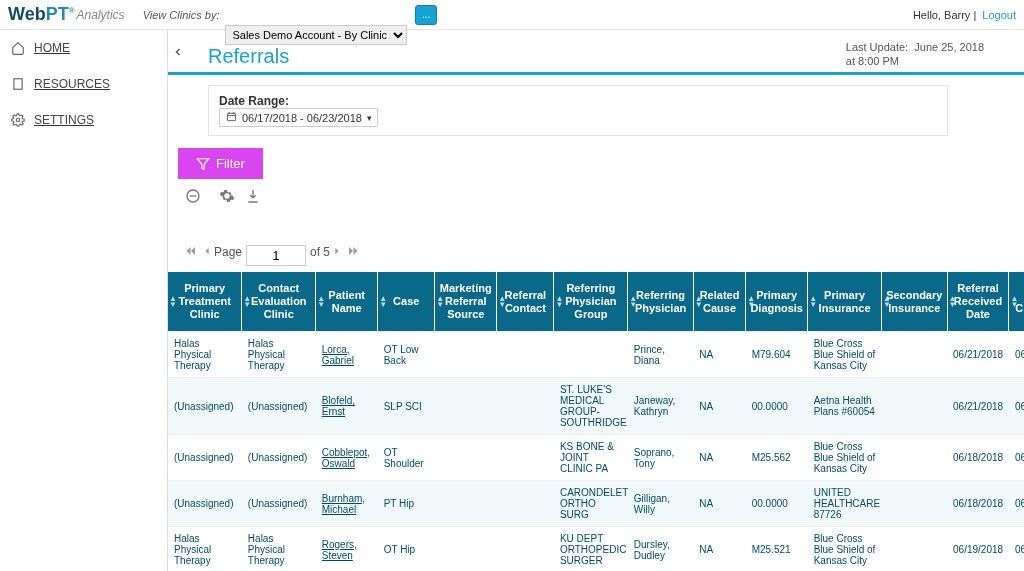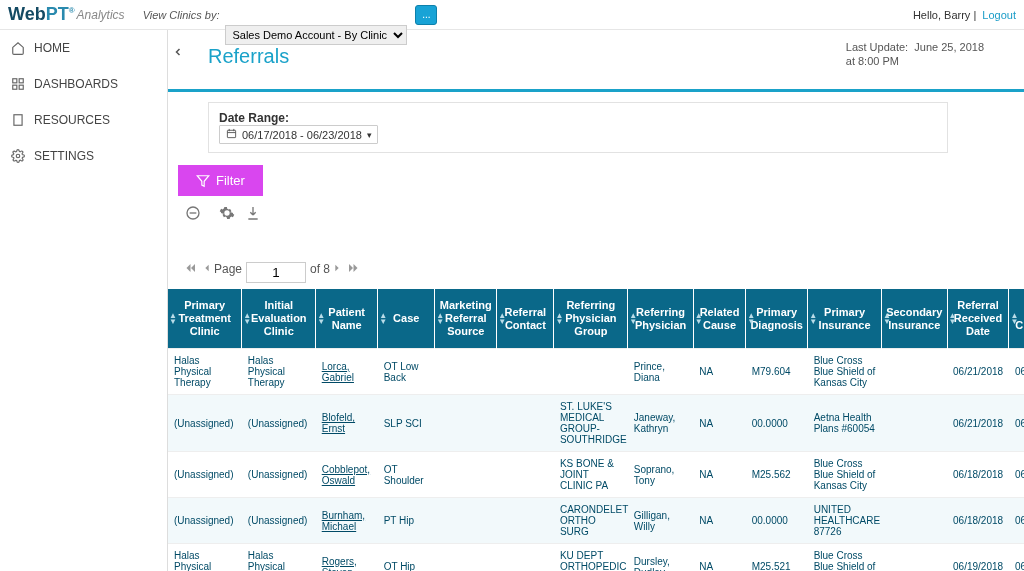--- a/index.html
+++ b/index.html
@@ -14,28 +14,28 @@
   .logo-sub { font-style: italic; color: #888; font-size: 12px; margin-left: 2px; }
   .view-label { margin-left: 18px; font-style: italic; font-size: 11px; color: #555; }
   .clinic-select { margin-left: 6px; font-size: 11px; padding: 2px 2px; border: 1px solid #ccc; height: 20px; margin-top: 40px; }
   .blue-btn { margin-left: 8px; background: #18a3d6; border: 1px solid #0d80ab; border-radius: 3px; width: 22px; height: 20px; color: #fff; font-size: 10px; cursor: pointer; }
   .spacer { flex: 1; }
   .hello { font-size: 11px; color: #333; }
   .hello a { color: #1a9cc7; text-decoration: none; margin-left: 3px; }
 
   
   .layout { display: flex; height: 541px; }
-  .sidebar { width: 168px; border-right: 1px solid #ddd; background: #fff; }
+  .sidebar { width: 168px; border-right: 1px solid #ddd; background: #fff; text-decoration: underline; }
   .side-item { display: flex; align-items: center; padding: 10px 10px; font-size: 12px; color: #444; cursor: pointer; }
   .side-icon { width: 16px; height: 16px; margin-right: 8px; display: inline-flex; align-items: center; justify-content: center; color: #666; }
 
   .content { flex: 1; position: relative; overflow: hidden; }
   .collapse-handle { position: absolute; left: 4px; top: 14px; cursor: pointer; color: #666; }
 
-  .report-header { display: flex; align-items: flex-end; padding: 10px 40px 21px 40px; border-bottom: 3px solid #1aa2c9; margin: 0 0 10px 0; }
+  .report-header { display: flex; align-items: flex-end; padding: 10px 40px 4px 40px; border-bottom: 3px solid #1aa2c9; margin: 0 0 10px 0; }
   .report-title { color: #1aa2c9; font-size: 20px; font-weight: normal; }
   .last-update { font-size: 11px; color: #555; text-align: left; line-height: 14px; margin-left: auto; }
 
   .date-card { margin: 0 40px 12px 40px; border: 1px solid #e2e2e2; padding: 8px 10px; background: #fff; width: fit-content; min-width: 740px; }
   .date-label { font-size: 12px; font-weight: bold; }
   .date-picker { display: inline-flex; align-items: center; border: 1px solid #ccc; border-radius: 1px; padding: 2px 6px; font-size: 11px; cursor: pointer; }
   .date-picker .cal-icon { margin-right: 5px; }
   .date-picker .caret { margin-left: 5px; font-size: 9px; }
 
   .filter-btn { margin-left: 10px; background: #d946ef; color: #fff; border: none; padding: 8px 18px; font-size: 13px; display: inline-flex; align-items: center; cursor: pointer; }
@@ -90,31 +90,20 @@
       <span class="side-icon">
         <svg width="14" height="14" viewBox="0 0 24 24" fill="none" stroke="#666" stroke-width="2">
             <path d="M3 11l9-8 9 8v10a2 2 0 0 1-2 2H5a2 2 0 0 1-2-2z"></path>
           </svg>
       </span>
       <span>HOME</span>
     </div>
     <div class="side-item">
       <span class="side-icon">
         <svg width="14" height="14" viewBox="0 0 24 24" fill="none" stroke="#666" stroke-width="2">
-            <rect x="3" y="3" width="7" height="7"></rect>
-            <rect x="14" y="3" width="7" height="7"></rect>
-            <rect x="3" y="14" width="7" height="7"></rect>
-            <rect x="14" y="14" width="7" height="7"></rect>
-          </svg>
-      </span>
-      <span>DASHBOARDS</span>
-    </div>
-    <div class="side-item">
-      <span class="side-icon">
-        <svg width="14" height="14" viewBox="0 0 24 24" fill="none" stroke="#666" stroke-width="2">
             <rect x="5" y="3" width="14" height="18"></rect>
           </svg>
       </span>
       <span>RESOURCES</span>
     </div>
     <div class="side-item">
       <span class="side-icon">
         <svg width="14" height="14" viewBox="0 0 24 24" fill="none" stroke="#666" stroke-width="2">
             <circle cx="12" cy="12" r="3"></circle>
             <path d="M19.4 15a1.7 1.7 0 0 0 .3 1.8l.1.1a2 2 0 1 1-2.8 2.8l-.1-.1a1.7 1.7 0 0 0-1.8-.3 1.7 1.7 0 0 0-1 1.5V21a2 2 0 1 1-4 0v-.1a1.7 1.7 0 0 0-1-1.5 1.7 1.7 0 0 0-1.8.3l-.1.1a2 2 0 1 1-2.8-2.8l.1-.1a1.7 1.7 0 0 0 .3-1.8 1.7 1.7 0 0 0-1.5-1H3a2 2 0 1 1 0-4h.1a1.7 1.7 0 0 0 1.5-1 1.7 1.7 0 0 0-.3-1.8l-.1-.1a2 2 0 1 1 2.8-2.8l.1.1a1.7 1.7 0 0 0 1.8.3h0a1.7 1.7 0 0 0 1-1.5V3a2 2 0 1 1 4 0v.1a1.7 1.7 0 0 0 1 1.5h0a1.7 1.7 0 0 0 1.8-.3l.1-.1a2 2 0 1 1 2.8 2.8l-.1.1a1.7 1.7 0 0 0-.3 1.8v0a1.7 1.7 0 0 0 1.5 1H21a2 2 0 1 1 0 4h-.1a1.7 1.7 0 0 0-1.5 1z"></path>
@@ -191,21 +180,21 @@
             <polygon points="20 4 12 12 20 20"></polygon>
           </svg>
       </span>
       <span class="nav">
         <svg width="10" height="12" viewBox="0 0 24 24" fill="#999">
             <polygon points="16 4 8 12 16 20"></polygon>
           </svg>
       </span>
       <span>Page</span>
       <input type="text" value="1" style="">
-      <span>of 8</span>
+      <span>of 5</span>
       <span class="nav">
         <svg width="10" height="12" viewBox="0 0 24 24" fill="#999">
             <polygon points="8 4 16 12 8 20"></polygon>
           </svg>
       </span>
       <span class="nav">
         <svg width="14" height="12" viewBox="0 0 24 24" fill="#999">
             <polygon points="4 4 12 12 4 20"></polygon>
             <polygon points="13 4 21 12 13 20"></polygon>
           </svg>
@@ -226,21 +215,21 @@
           <col class="col-w-44">
             <col class="col-w-52">
             <col class="col-w-60">
             <col class="col-w-55">
           <col class="col-w-52">
             <col class="col-w-48">
         </colgroup>
         <thead>
           <tr id="header-row">
               <th><span class="sort-handle">▲<br>▼</span><span class="th-inner">Primary Treatment Clinic</span></th>
-              <th><span class="sort-handle">▲<br>▼</span><span class="th-inner">Initial Evaluation Clinic</span></th>
+              <th><span class="sort-handle">▲<br>▼</span><span class="th-inner">Contact Evaluation Clinic</span></th>
               <th><span class="sort-handle">▲<br>▼</span><span class="th-inner">Patient Name</span></th>
               <th><span class="sort-handle">▲<br>▼</span><span class="th-inner">Case</span></th>
               <th><span class="sort-handle">▲<br>▼</span><span class="th-inner">Marketing Referral Source</span></th>
               <th><span class="sort-handle">▲<br>▼</span><span class="th-inner">Referral Contact</span></th>
               <th><span class="sort-handle">▲<br>▼</span><span class="th-inner">Referring Physician Group</span></th>
               <th><span class="sort-handle">▲<br>▼</span><span class="th-inner">Referring Physician</span></th>
               <th><span class="sort-handle">▲<br>▼</span><span class="th-inner">Related Cause</span></th>
               <th><span class="sort-handle">▲<br>▼</span><span class="th-inner">Primary Diagnosis</span></th>
               <th><span class="sort-handle">▲<br>▼</span><span class="th-inner">Primary Insurance</span></th>
               <th><span class="sort-handle">▲<br>▼</span><span class="th-inner">Secondary Insurance</span></th>

